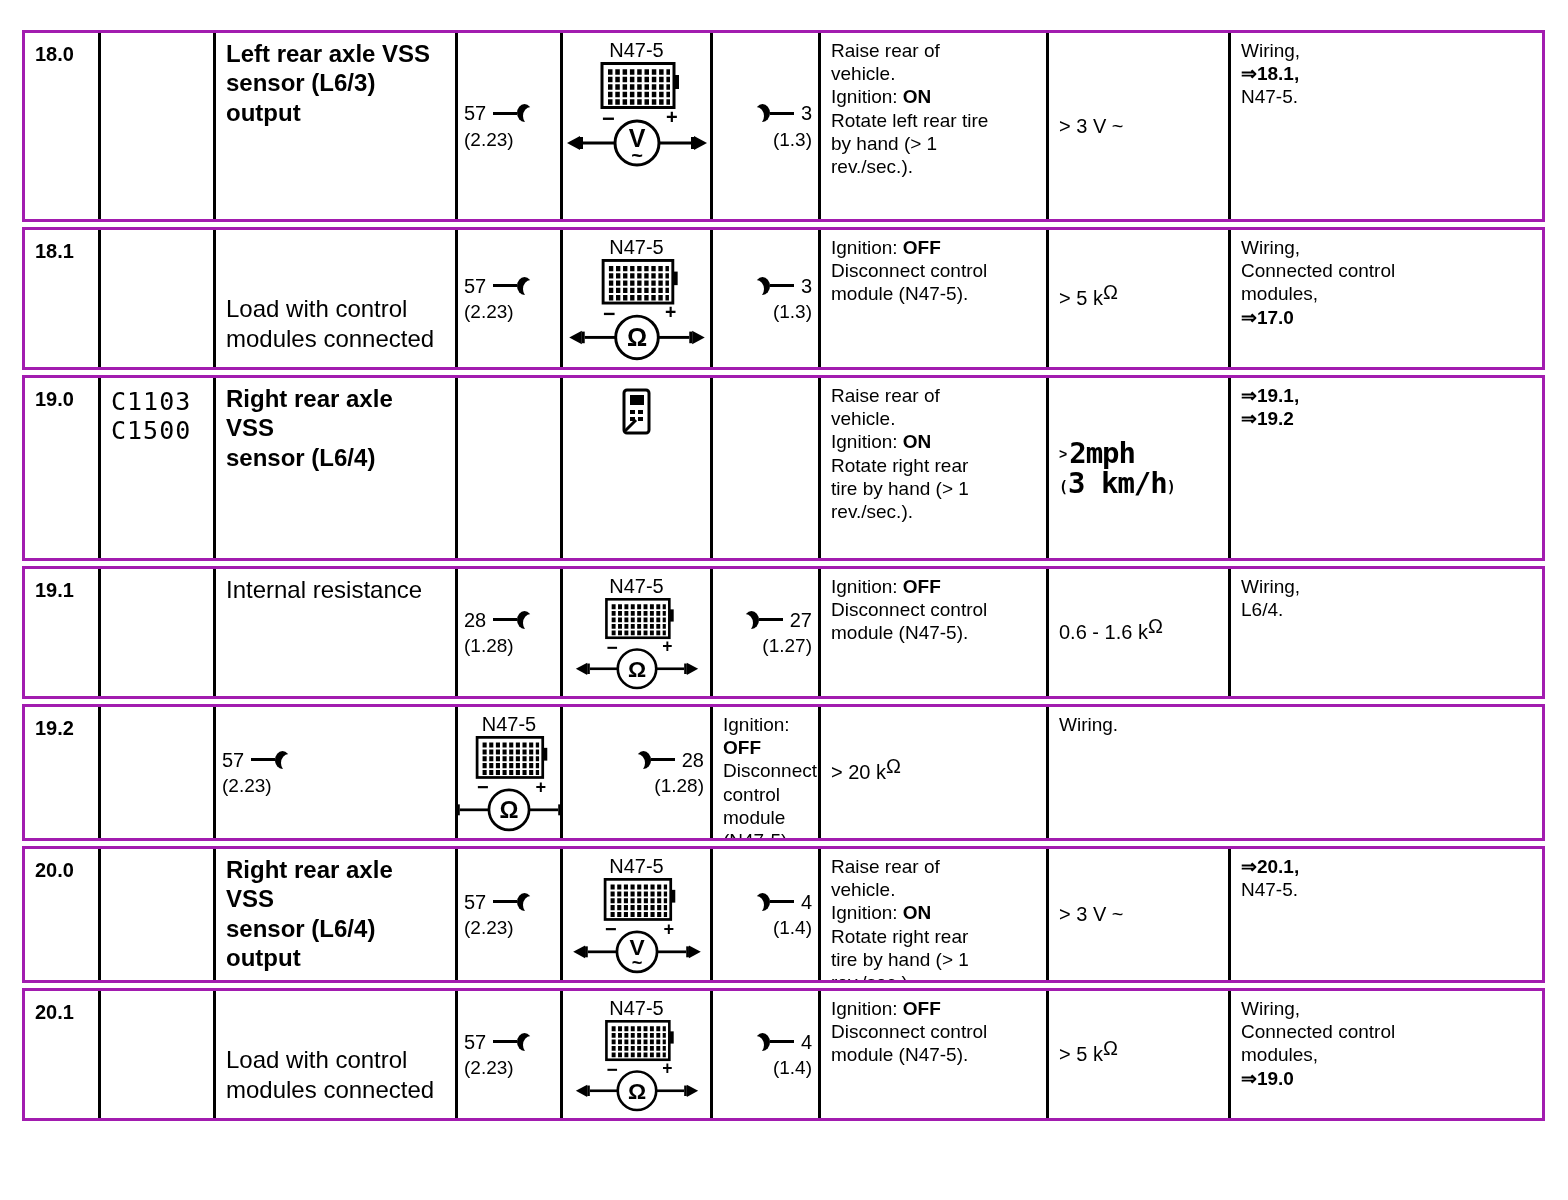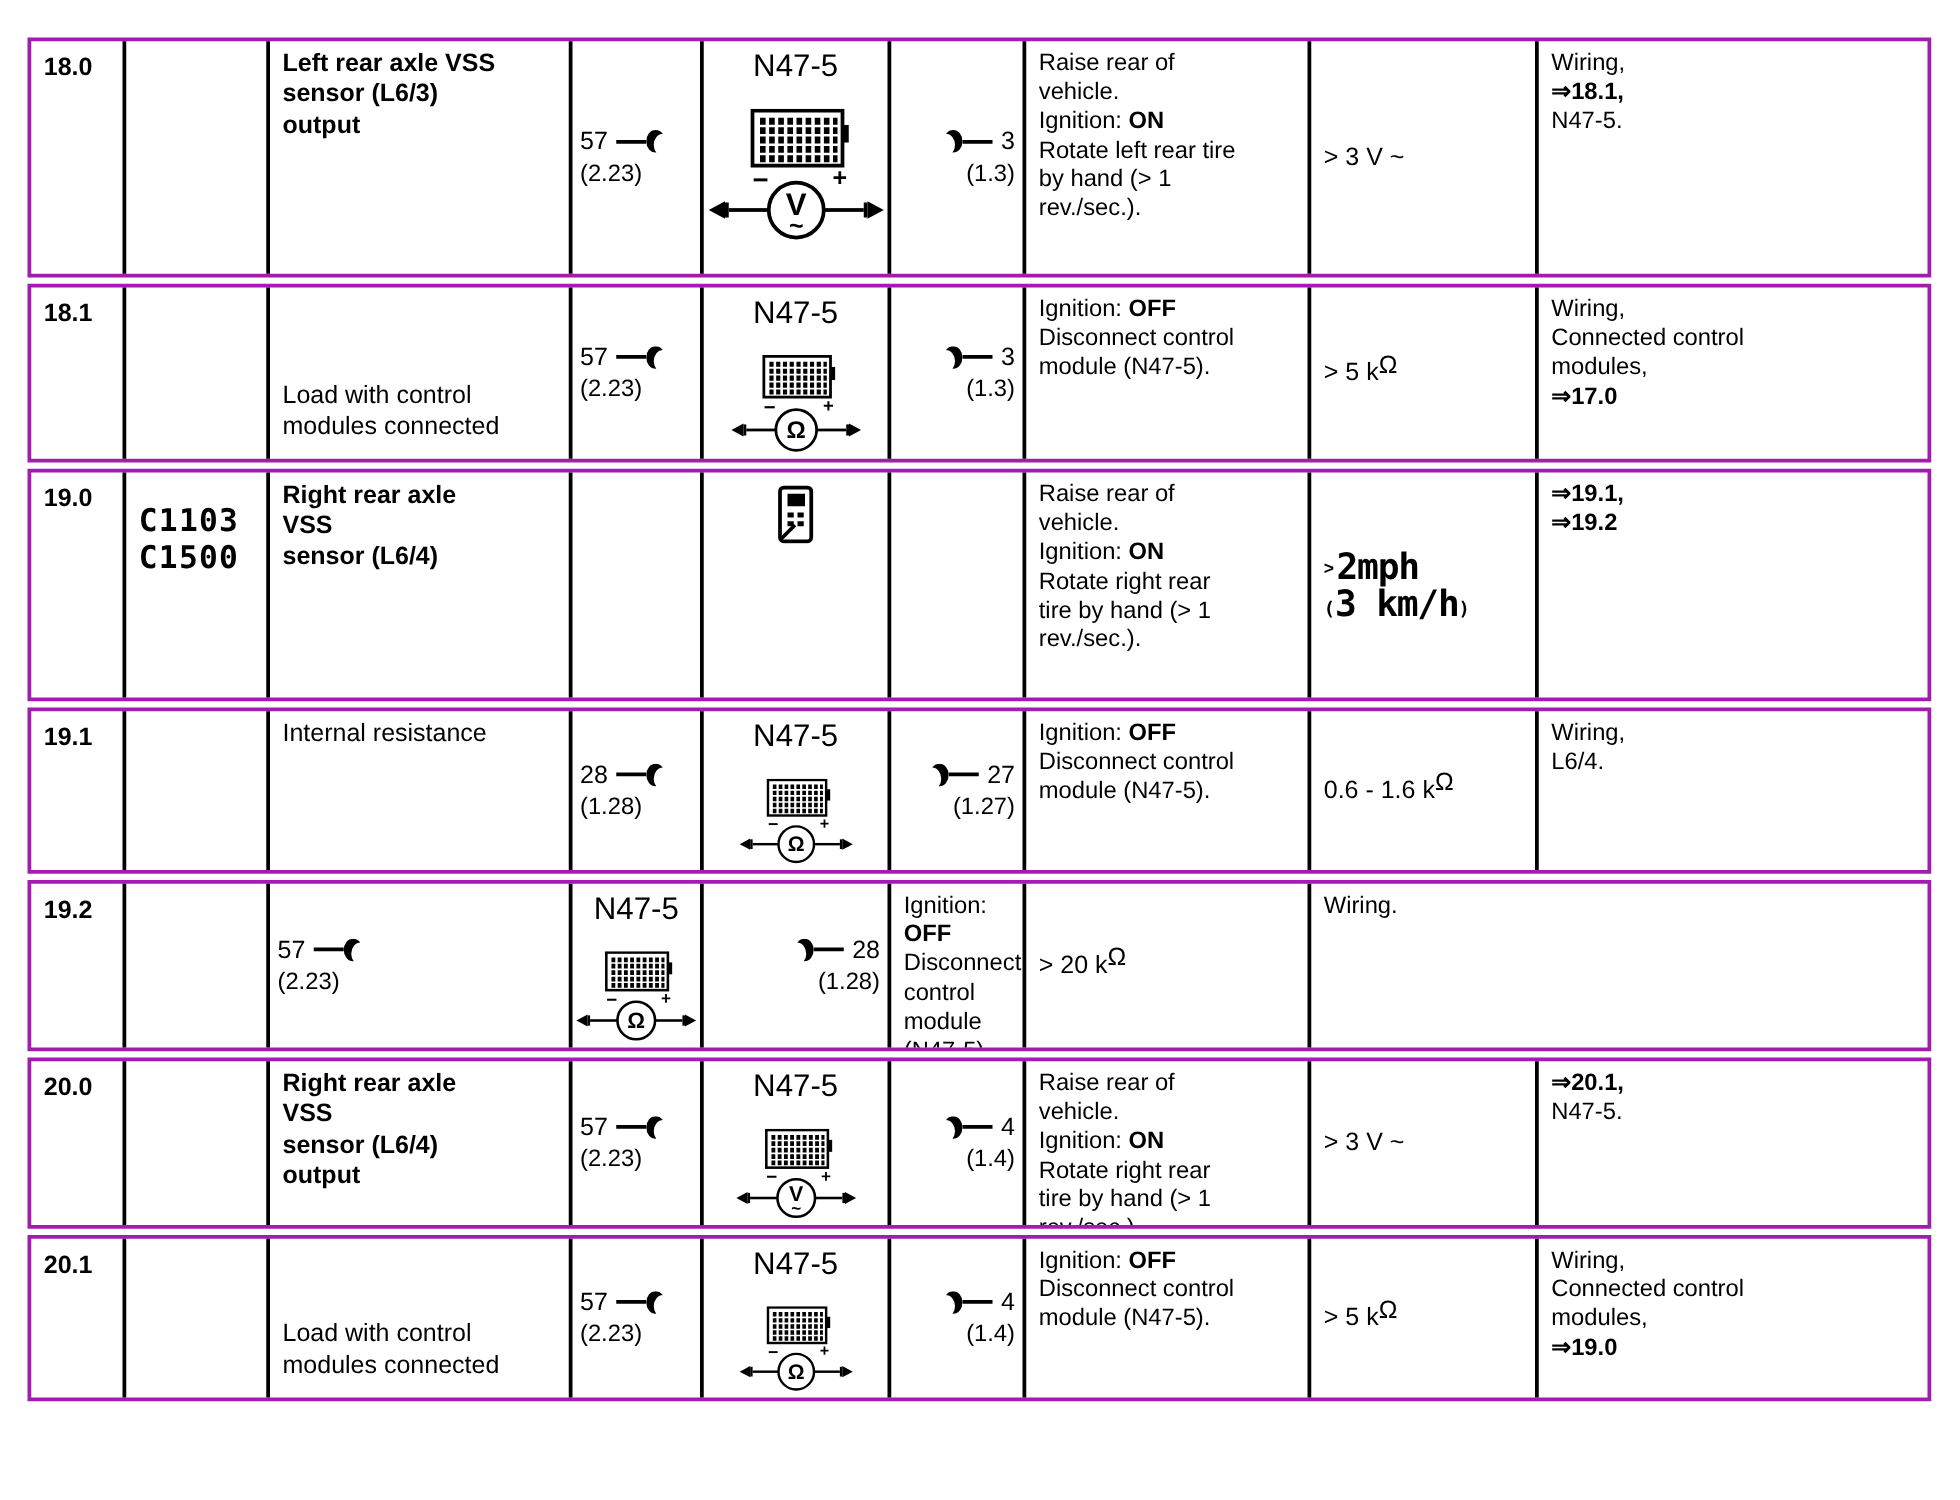--- a/index.html
+++ b/index.html
@@ -3,37 +3,37 @@
 <meta charset="utf-8">
 <style>
   html,body{margin:0;padding:0;background:#ffffff;}
   body{width:1568px;height:1200px;overflow:hidden;font-family:"Liberation Sans",sans-serif;color:#000;}
   .sheet{box-sizing:border-box;padding:30px 23px 0 22px;}
   .blk{display:grid;grid-template-columns:73px 115px 242px 105px 150px 108px 228px 182px 1fr;
        border:3px solid #a21caf;margin-bottom:5px;box-sizing:border-box;background:#fff;}
   .cell{border-left:3px solid #000;box-sizing:border-box;padding:6px 10px;font-size:19px;line-height:1.22;overflow:hidden;}
   .cell:first-child{border-left:none;}
   .step{font-weight:bold;font-size:20px;padding-top:9px;}
-  .lcd{font-family:"DejaVu Sans Mono",monospace;font-weight:bold;font-size:25px;line-height:1.15;
-       letter-spacing:1px;white-space:pre-line;margin-top:19px;}
-  .desc{font-size:20px;white-space:pre-line;}
+  .lcd{font-family:"DejaVu Sans Mono",monospace;font-weight:normal;font-size:25px;line-height:1.15;
+       letter-spacing:1px;white-space:pre-line;margin-top:4px;}
+  .desc{font-size:24px;white-space:pre-line;}
   .bold{font-weight:bold;}
   .v-end{display:flex;flex-direction:column;justify-content:flex-end;padding-bottom:14px;}
   .pin{display:flex;flex-direction:column;justify-content:center;font-size:20px;padding:22px 6px;}
   .pin .line{display:flex;align-items:center;white-space:nowrap;}
   .pin.right{align-items:flex-end;text-align:right;}
   .wire{display:inline-block;height:3px;background:#000;}
   .wireL{width:24px;margin-left:7px;}
   .wireR{width:24px;margin-right:7px;}
   .cres{display:inline-block;width:15px;height:18px;border-radius:50%;}
   .cresL{box-shadow:inset 6px 3px 0 0 #000;}
   .cresR{box-shadow:inset -6px 3px 0 0 #000;}
   .sub{font-size:19px;margin-top:2px;}
   .conn{display:flex;flex-direction:column;align-items:center;padding:5px 2px;}
-  .conn .lbl{font-size:25px;margin-bottom:18px;}
+  .conn .lbl{font-size:20px;margin-bottom:0;}
   .cond,.cause{white-space:pre-line;}
   .nom{display:flex;align-items:center;font-size:20px;}
   .ohm{position:relative;top:-6px;display:inline-block;}
   .speed{line-height:1.05;}
   .lcdbig{font-family:"DejaVu Sans Mono",monospace;font-weight:bold;font-size:29px;letter-spacing:-1px;}
   .smp{font-family:"DejaVu Sans Mono",monospace;font-weight:bold;font-size:15px;vertical-align:1px;}
   .gt{font-size:14px;font-weight:bold;vertical-align:4px;margin-right:2px;}
   .meter-svg text{font-family:"Liberation Sans",sans-serif;}
 </style>
 </head>

